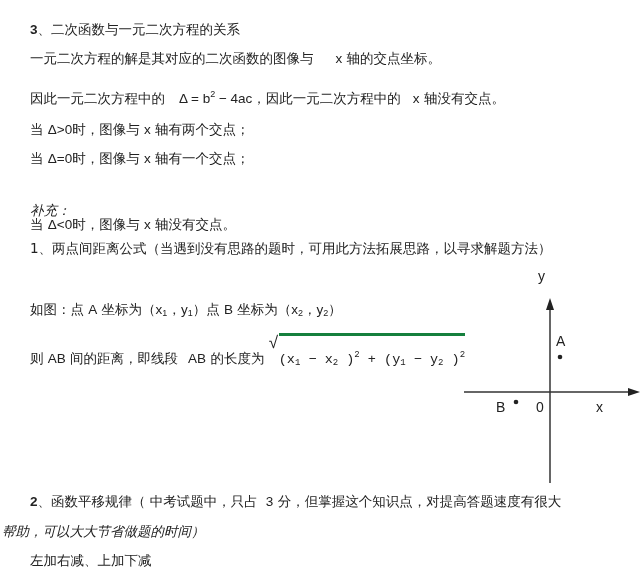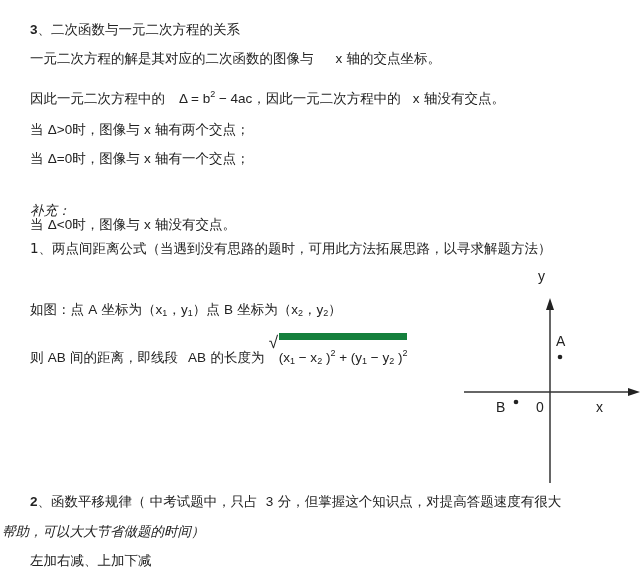--- a/index.html
+++ b/index.html
@@ -7,21 +7,21 @@
          font-family:"DejaVu Sans", "Liberation Sans", sans-serif; color:#222; }
   .line { position:absolute; white-space:nowrap; font-size:13.5px; line-height:24px; }
   .bold { font-weight:bold; }
   .latin { font-family:"Liberation Sans", sans-serif; }
   .gap { display:inline-block; width:16px; }
   sup.s { font-size:9px; vertical-align:6px; }
   sub.s { font-size:9px; vertical-align:-2px; }
   .formula { font-family:"Liberation Sans", sans-serif; }
   .sqrt { display:inline-block; position:relative; padding-left:10px; }
   .sqrt .rad { position:absolute; left:0; top:-2px; font-size:17px; }
-  .sqrt .body { border-top:7px solid #15803d; padding-top:1px; display:inline-block; }
+  .sqrt .body { border-top:3px solid #15803d; padding-top:7px; display:inline-block;font-family:Liberation Mono, monospace; }
   .diagram { position:absolute; left:460px; top:265px; width:182px; height:225px; }
   .diagram svg { width:182px; height:225px; }
   .dlabel { position:absolute; font-family:"Liberation Sans", sans-serif; font-size:14px; color:#222; }
 </style>
 </head>
 <body>
 
 <div class="line" style="left:30px;top:17px;">
   <span class="bold latin">3</span><span>、二次函数与一元二次方程的关系</span>
 </div>

